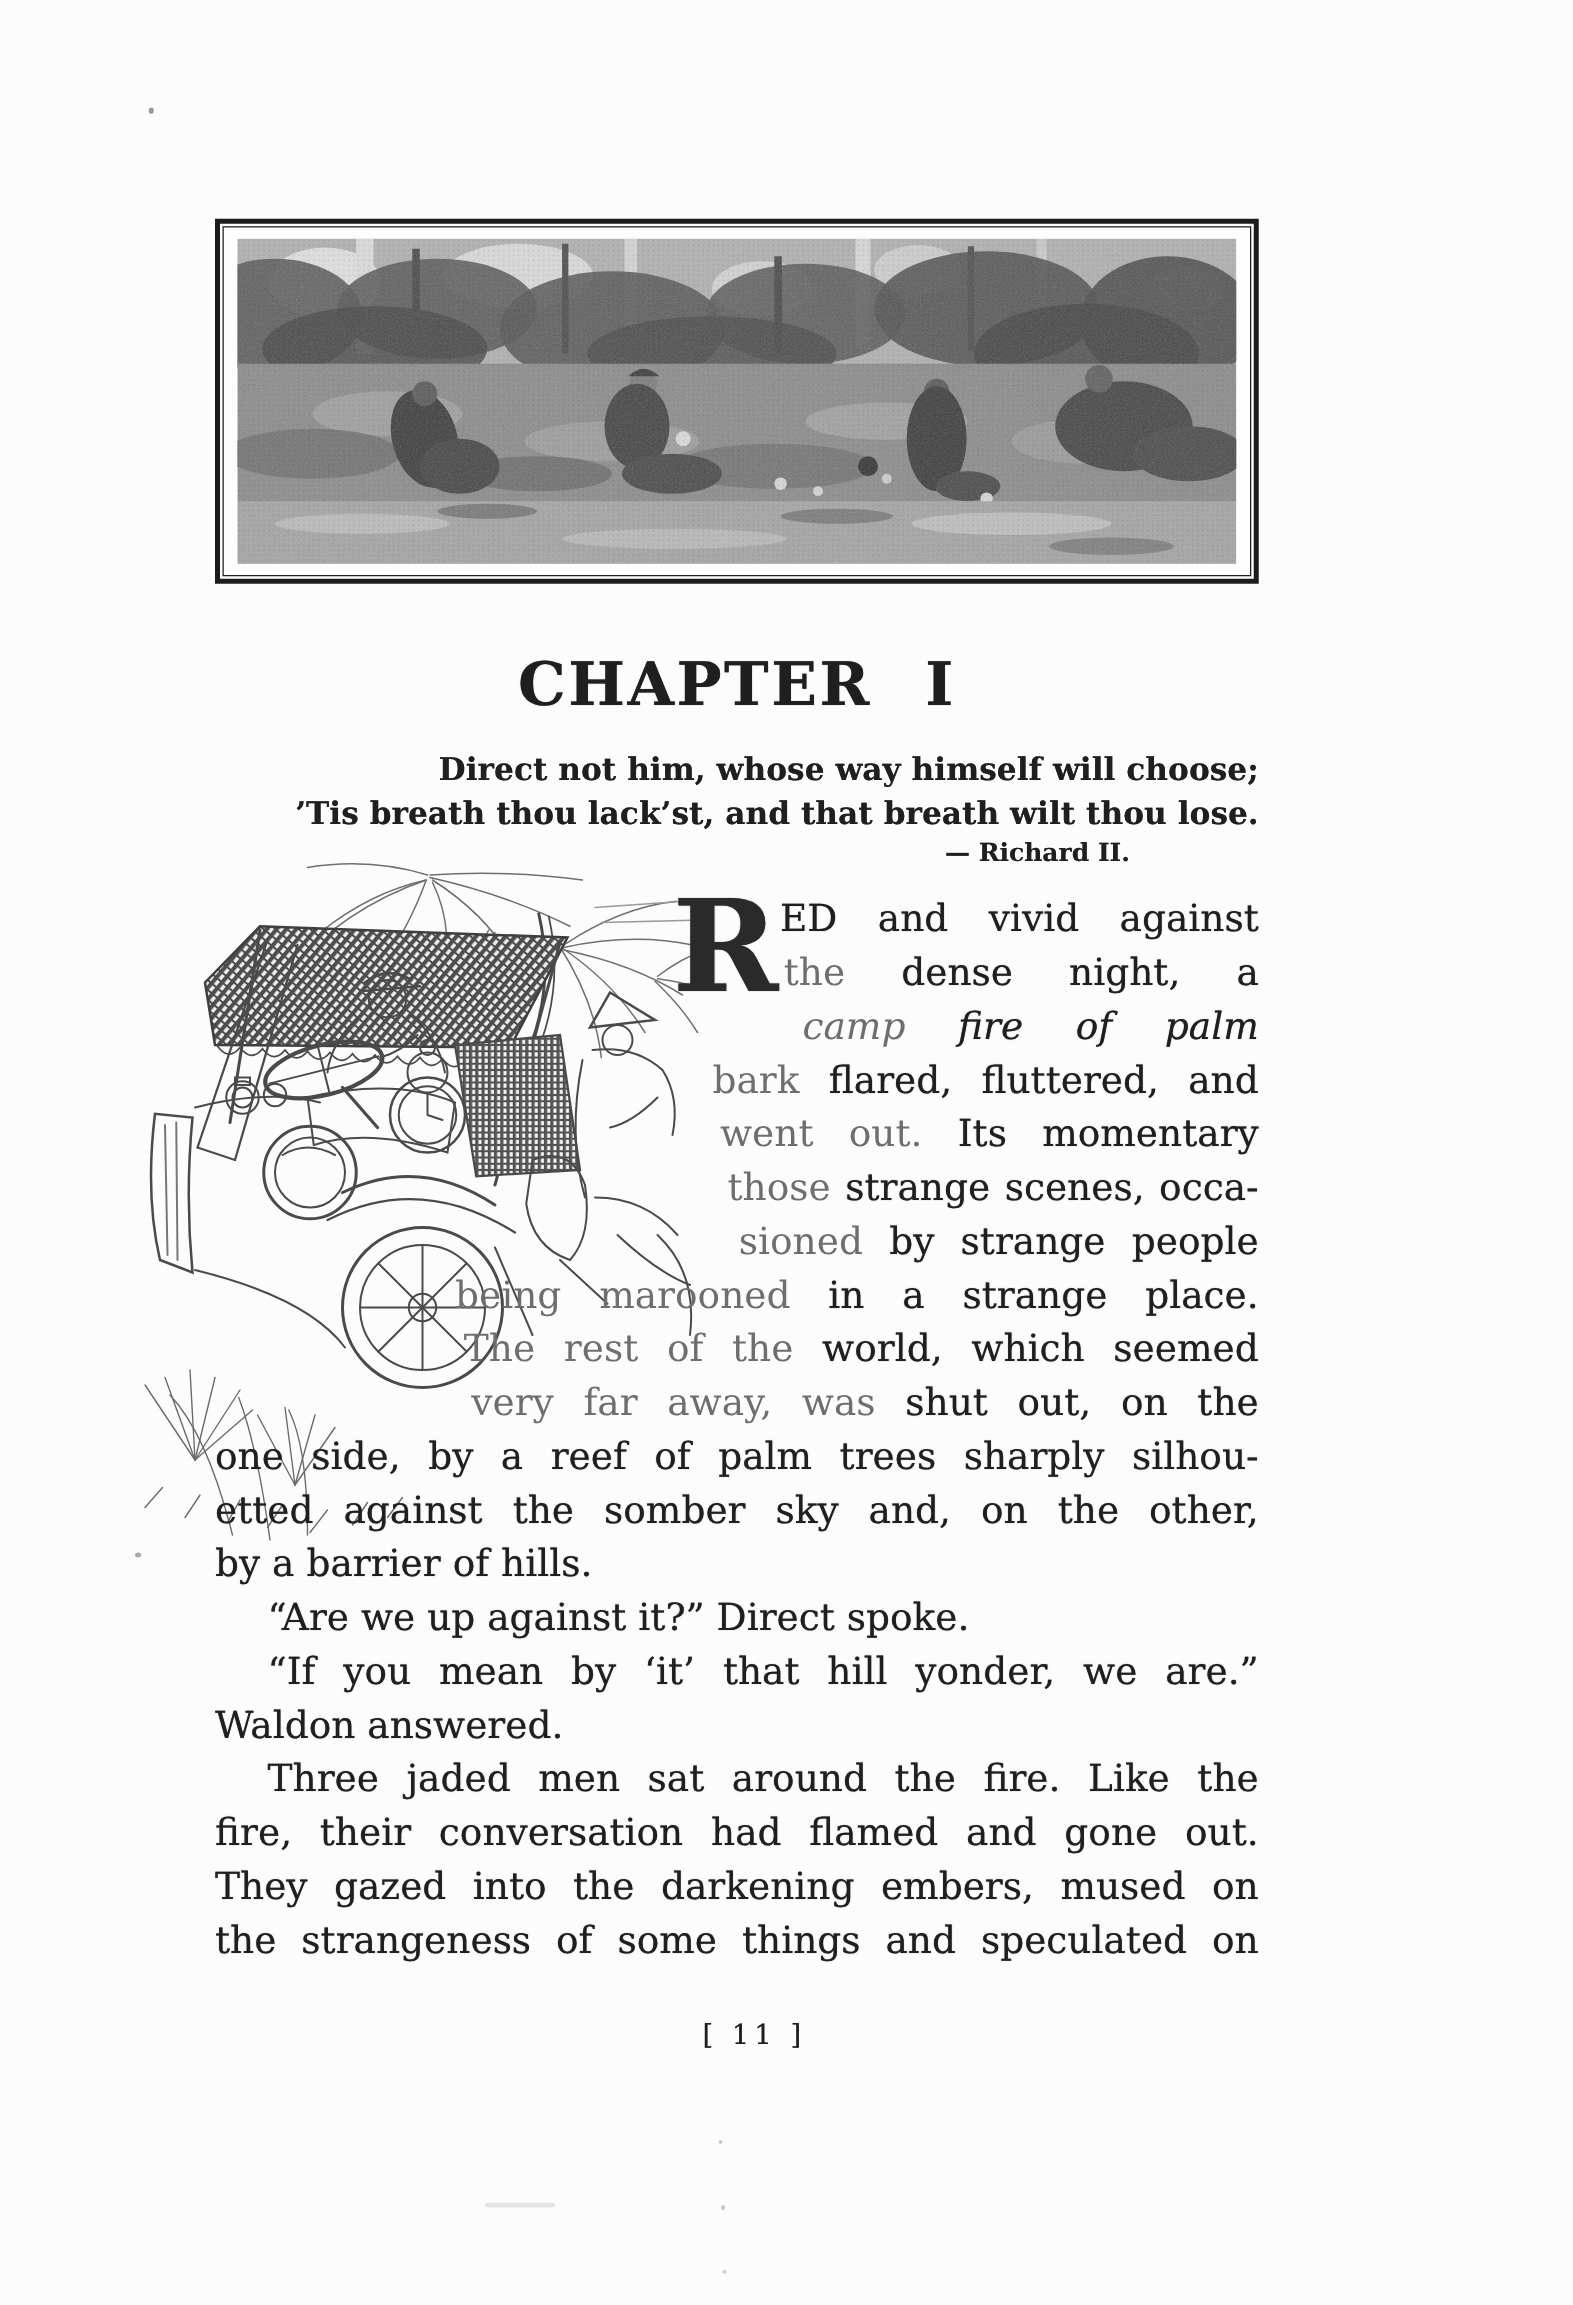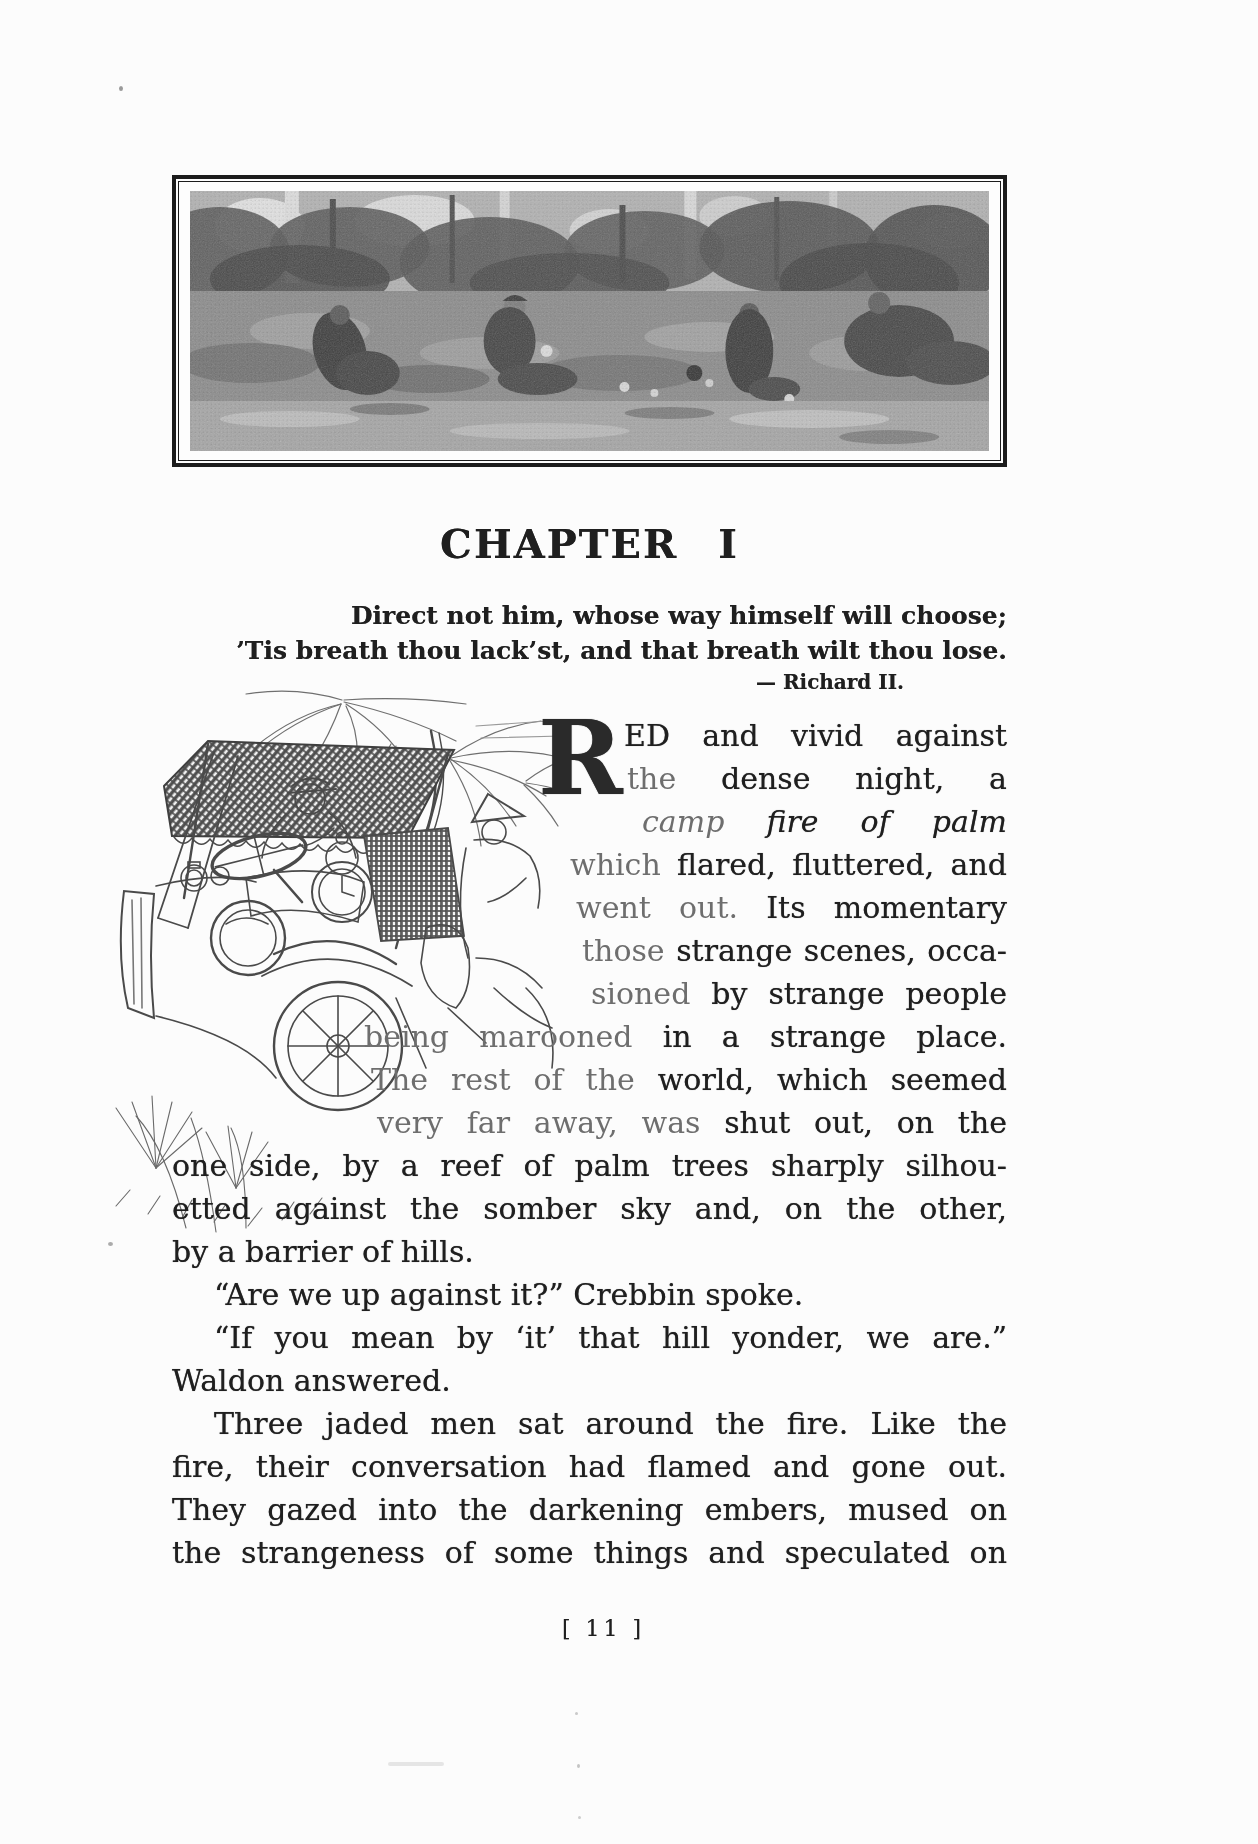--- a/index.html
+++ b/index.html
@@ -14,21 +14,21 @@
     border:4px solid #1c1c1c;box-sizing:border-box;background:#fdfdfd;
   }
   .photo-frame-inner{
     position:absolute;inset:2px;border:1px solid #1c1c1c;
     padding:9px 11px;box-sizing:border-box;background:#fdfdfd;
   }
   .photo-frame-inner svg{display:block;width:100%;height:100%;}
   
   .chapter{
     position:absolute;left:172px;top:520px;width:835px;
-    text-align:center;font-size:40px;font-weight:bold;
+    text-align:center;font-size:48px;font-weight:bold;
     letter-spacing:2px;word-spacing:24px;
     text-shadow:0 0 .6px rgba(25,25,25,.8);
   }
   
   .epigraph{
     position:absolute;left:172px;top:598px;width:835px;
     text-align:right;font-weight:bold;
     font-size:25px;line-height:35px;
     text-shadow:0 0 .5px rgba(25,25,25,.7);
   }
@@ -299,31 +299,31 @@
         <path d="M214,528 L226,512"></path>
       </g>
     </svg>
   </div>
 
   <div class="bodytext">
     <span class="dropcap">R</span>
     <div class="bline p452"><span class="pre"></span><span>ED and vivid against</span></div>
     <div class="bline p455"><span class="pre">the </span><span>dense night, a</span></div>
     <div class="bline p470"><span class="pre">camp </span><span>fire of palm</span></div>
-    <div class="bline p398"><span class="pre">which </span><span>flared, fluttered, and</span></div>
+    <div class="bline p398"><span class="pre">bark </span><span>flared, fluttered, and</span></div>
     <div class="bline p404"><span class="pre">went out. </span><span>Its momentary</span></div>
     <div class="bline p410"><span class="pre">those </span><span>strange scenes, occa-</span></div>
     <div class="bline p419"><span class="pre">sioned </span><span>by strange people</span></div>
     <div class="bline p192"><span class="pre">being marooned </span><span>in a strange place.</span></div>
     <div class="bline p199"><span class="pre">The rest of the </span><span>world, which seemed</span></div>
     <div class="bline p205"><span class="pre">very far away, was </span><span>shut out, on the</span></div>
     <div class="bline"><span>one side, by a reef of palm trees sharply silhou-</span></div>
     <div class="bline"><span>etted against the somber sky and, on the other,</span></div>
     <div class="bline nojust"><span>by a barrier of hills.</span></div>
-    <div class="bline nojust ind"><span>“Are we up against it?”  Crebbin spoke.</span></div>
+    <div class="bline nojust ind"><span>“Are we up against it?”  Direct spoke.</span></div>
     <div class="bline ind"><span>“If you mean by ‘it’ that hill yonder, we are.”</span></div>
     <div class="bline nojust"><span>Waldon answered.</span></div>
     <div class="bline ind"><span>Three jaded men sat around the fire.  Like the</span></div>
     <div class="bline"><span>fire, their conversation had flamed and gone out.</span></div>
     <div class="bline"><span>They gazed into the darkening embers, mused on</span></div>
     <div class="bline"><span>the strangeness of some things and speculated on</span></div>
   </div>
 
   <div class="footer">[ 11 ]</div>
 

